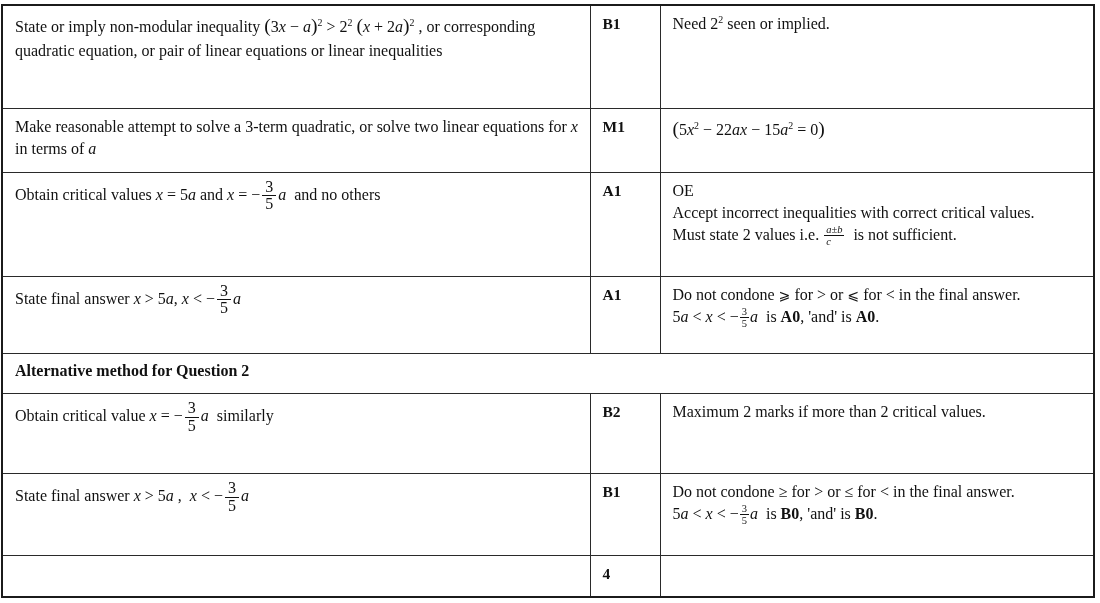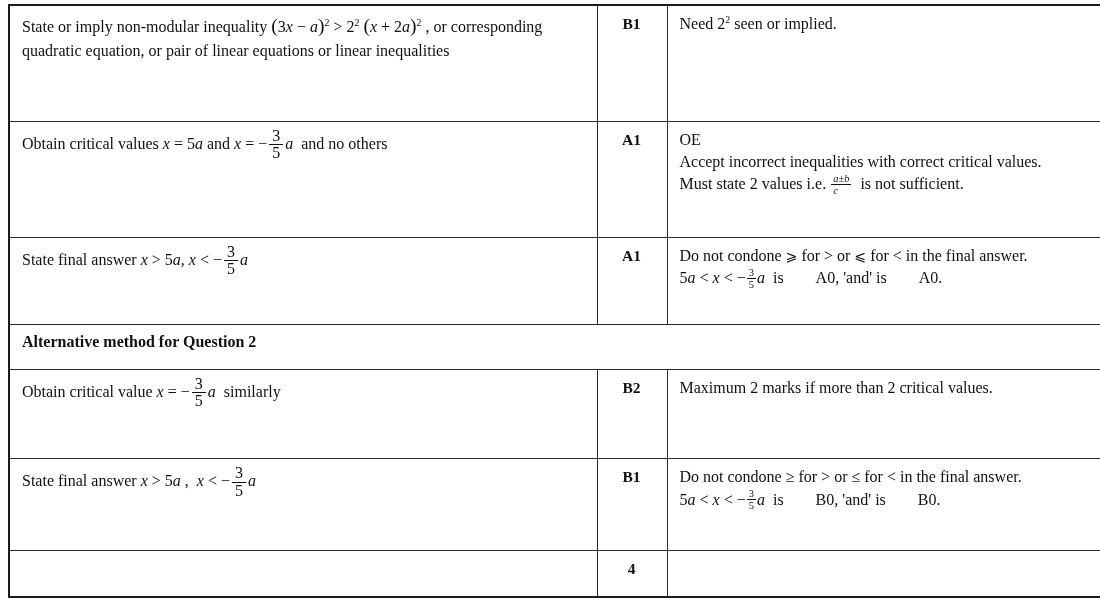--- a/index.html
+++ b/index.html
@@ -1,26 +1,26 @@
 <!DOCTYPE html>
 <html><head>
 <meta charset="utf-8">
 <style>
   html,body{margin:0;padding:0;background:#ffffff;}
   body{width:1100px;height:603px;position:relative;font-family:"Liberation Serif","DejaVu Serif",serif;color:#111;}
-  .sheet{position:absolute;left:8px;top:4px;width:1092px;height:594px;}
+  .sheet{position:absolute;left:1px;top:4px;width:1092px;height:594px;}
   table{border-collapse:collapse;table-layout:fixed;width:100%;height:100%;border:2px solid #1b1b1b;}
   col.c-desc{width:588px;}
   col.c-mark{width:70px;}
   col.c-guid{width:434px;}
   td{border:1px solid #2a2a2a;vertical-align:top;font-size:16px;line-height:1.38;padding:7px 10px 4px 12px;overflow:hidden;}
-  td.mark{text-align:center;font-weight:bold;padding-right:13px;font-size:15.5px;}
+  td.mark{text-align:left;font-weight:bold;padding-right:13px;font-size:15.5px;}
   td.alt{font-weight:bold;padding-top:6px;}
   sup{font-size:0.62em;line-height:0;}
-  b{font-weight:normal;margin-left:28px;}
+  b{font-weight:bold;}
   .bigp{font-size:1.22em;font-weight:400;}
   .frac{display:inline-block;vertical-align:middle;text-align:center;line-height:1.02;padding:0 2px;position:relative;top:-1px;}
   .frac .fn{display:block;border-bottom:1px solid #111;padding:0 3px;}
   .frac .fd{display:block;padding:0 3px;}
   .sfrac{display:inline-block;vertical-align:middle;text-align:left;line-height:1.05;font-size:10.5px;padding:0 1px;position:relative;top:-1px;}
   .sfrac .fn{display:block;border-bottom:1px solid #111;padding:0 2px;}
   .sfrac .fd{display:block;padding:0 2px;}
   .dsym{font-family:"DejaVu Sans","DejaVu Serif",sans-serif;font-size:14px;}
 </style>
 </head>
@@ -31,20 +31,25 @@
     <colgroup>
         <col class="c-desc">
         <col class="c-mark">
         <col class="c-guid">
       </colgroup>
     <tbody>
       <tr style="height:96px">
         <td class="desc">State or imply non-modular inequality <span class="bigp">(</span>3<i>x</i> − <i>a</i><span class="bigp">)</span><sup>2</sup> &gt; 2<sup>2</sup> <span class="bigp">(</span><i>x</i> + 2<i>a</i><span class="bigp">)</span><sup>2</sup> , or corresponding quadratic equation, or pair of linear equations or linear inequalities</td>
         <td class="mark">B1</td>
         <td class="guid">Need 2<sup>2</sup> seen or implied.</td>
+      </tr>
+      <tr style="height:59px">
+        <td class="desc">Make reasonable attempt to solve a 3-term quadratic, or solve two linear equations for <i>x</i> in terms of <i>a</i></td>
+        <td class="mark">M1</td>
+        <td class="guid"><span class="bigp">(</span>5<i>x</i><sup>2</sup> − 22<i>ax</i> − 15<i>a</i><sup>2</sup> = 0<span class="bigp">)</span></td>
       </tr>
       <tr style="height:96px">
         <td class="desc">Obtain critical values <i>x</i> = 5<i>a</i> and <i>x</i> = −<span class="frac"><span class="fn">3</span><span class="fd">5</span></span><i>a</i>&nbsp; and no others</td>
         <td class="mark">A1</td>
         <td class="guid">OE<br>Accept incorrect inequalities with correct critical values.<br>Must state 2 values i.e. <span class="sfrac"><span class="fn"><i>a</i>±<i>b</i></span><span class="fd"><i>c</i></span></span>&nbsp; is not sufficient.</td>
       </tr>
       <tr style="height:72px">
         <td class="desc">State final answer <i>x</i> &gt; 5<i>a</i>, <i>x</i> &lt; −<span class="frac"><span class="fn">3</span><span class="fd">5</span></span><i>a</i></td>
         <td class="mark">A1</td>
         <td class="guid">Do not condone <span class="dsym">⩾</span> for &gt; or <span class="dsym">⩽</span> for &lt; in the final answer.<br>5<i>a</i> &lt; <i>x</i> &lt; −<span class="sfrac"><span class="fn">3</span><span class="fd">5</span></span><i>a</i>&nbsp; is <b>A0</b>, 'and' is <b>A0</b>.</td>

